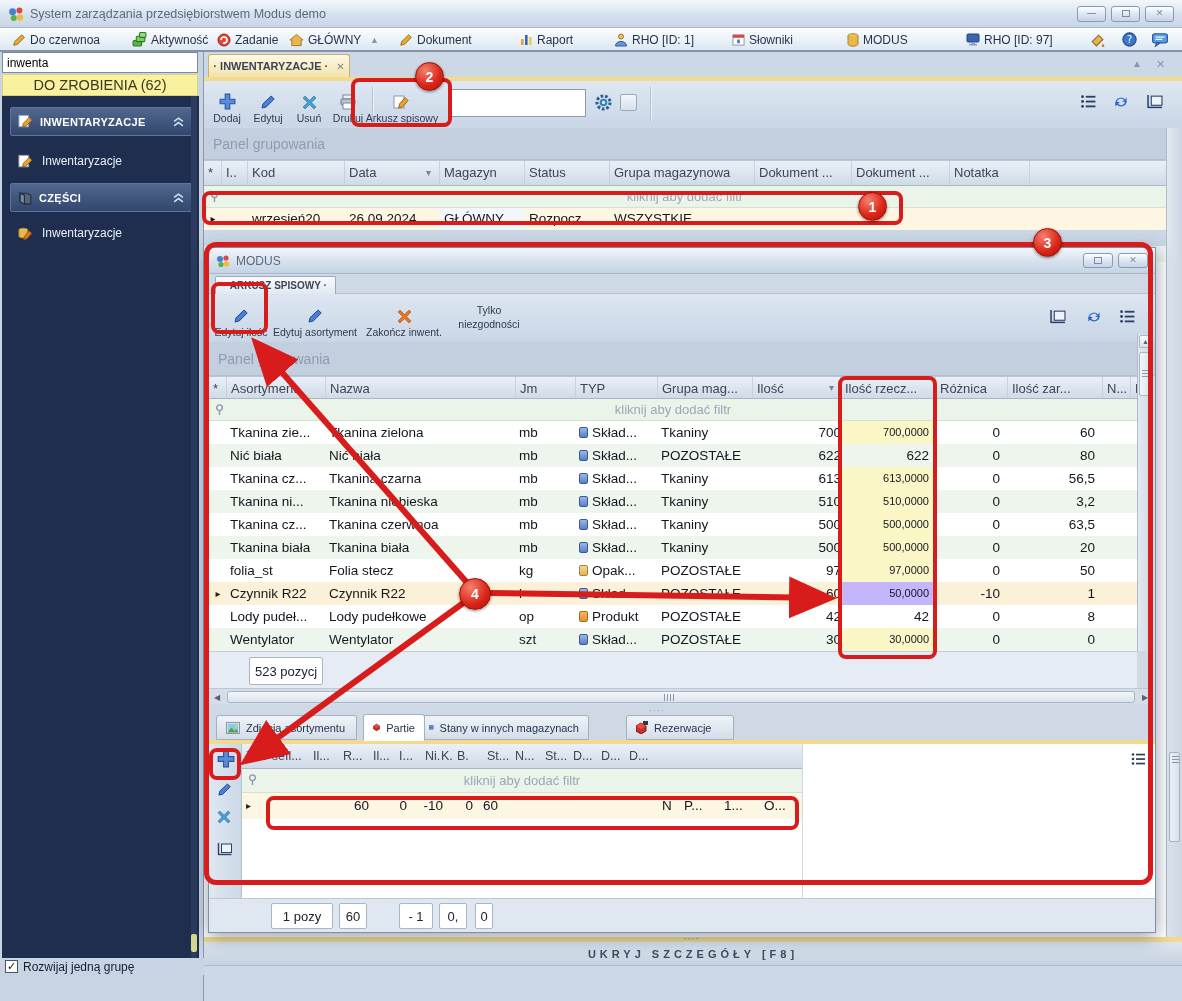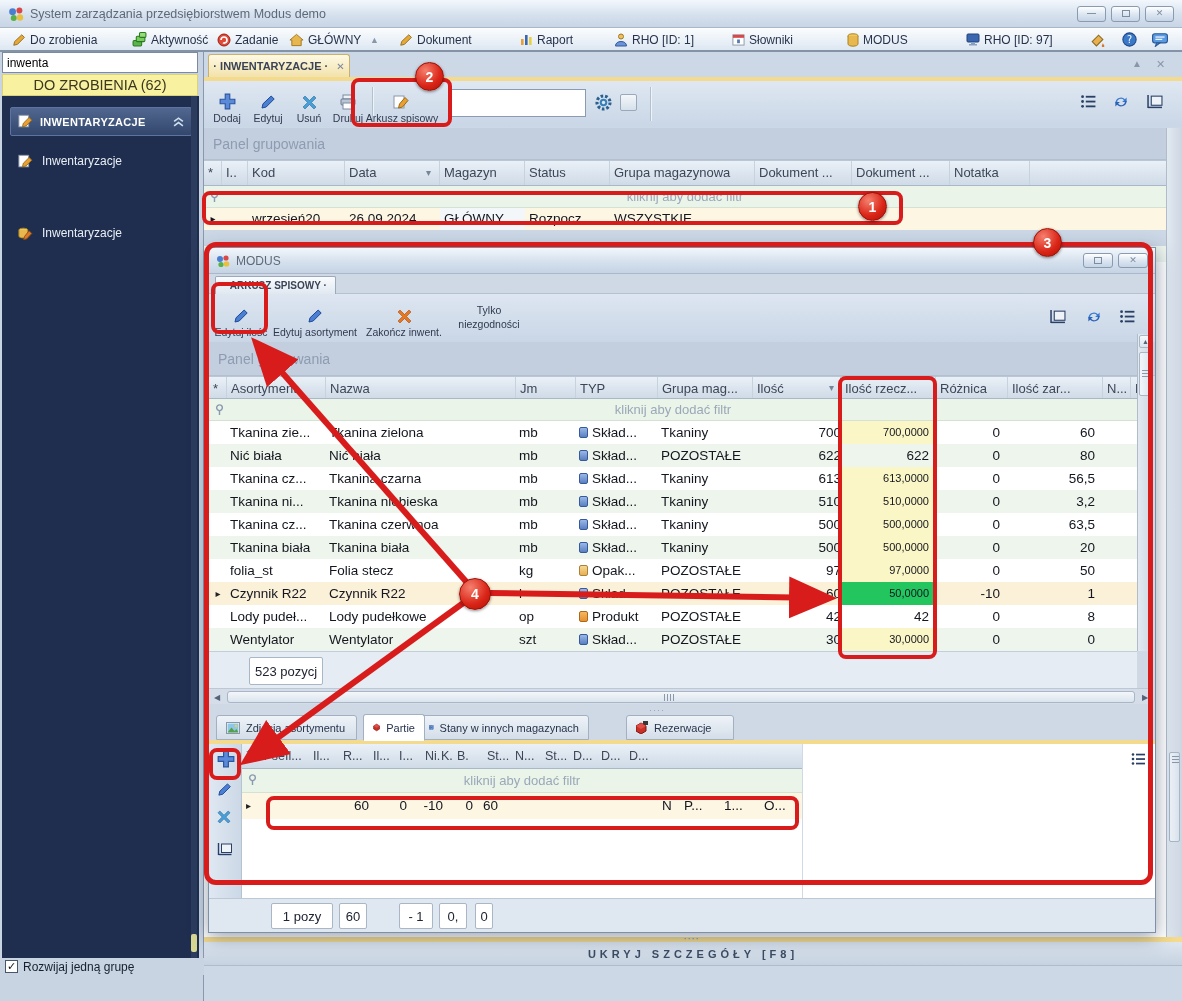--- a/index.html
+++ b/index.html
@@ -78,21 +78,21 @@
 .mrow.sel{background:#fbf0d8}
 .mc{display:inline-block;height:23px;line-height:23px;font-size:13.5px;color:#14161f;padding-left:3px;vertical-align:top;overflow:hidden;white-space:nowrap}
 .mc0{width:18px;text-align:center;padding-left:0;font-size:10px;color:#222}
 .mc1{width:99px}.mc2{width:190px}.mc3{width:60px}.mc4{width:82px}.mc5{width:95px}
 .mc6{width:88px;text-align:right;}
 .mc7{width:95px;text-align:right;padding-right:7px}
 .mc8{width:72px;text-align:right;padding-right:8px}
 .mc9{width:95px;text-align:right;padding-right:8px}
 .mc10{width:28px}
 .mc7.hl{background:#fbf6c6}
-.mrow.sel .mc7.hl{background:#22c55e}
+.mrow.sel .mc7.hl{background:#c4b5fd}
 .mc7.small{font-size:11px}
 .ti{display:inline-block;width:9px;height:11px;border-radius:2px;margin-right:4px;vertical-align:-1px}
 .ti-sklad{background:linear-gradient(#9ab8e8,#5a80c0);border:1px solid #35599a}
 .ti-opak{background:linear-gradient(#f6d894,#e8b050);border:1px solid #a8823a}
 .ti-produkt{background:linear-gradient(#f6b860,#e89030);border:1px solid #a86a1a}
 #mcount{position:absolute;left:0;top:403px;width:928px;height:37px;background:#e6ecf4;border-top:1px solid #c2cedc}
 #countbox{position:absolute;left:40px;top:5px;width:74px;height:28px;background:#fff;border:1px solid #a8b6c6;border-radius:2px;display:flex;align-items:center;justify-content:center;font-size:13px;color:#202433}
 #mgvscroll{position:absolute;left:928px;top:86px;width:16px;height:317px;background:linear-gradient(90deg,#e2e9f1,#ccd6e2);border-left:1px solid #b0bcca}
 .sbtn{position:absolute;left:1px;width:13px;height:13px;background:linear-gradient(#f6f9fc,#d8e2ec);border:1px solid #a8b6c6;border-radius:2px;display:flex;align-items:center;justify-content:center;font-size:7px;color:#54627a}
 #mgvthumb{position:absolute;left:1px;top:18px;width:13px;height:44px;background:linear-gradient(90deg,#f2f6fa,#d8e2ec);border:1px solid #a8b6c6;border-radius:2px}
@@ -153,21 +153,21 @@
       </div>
     <div class="wbtn">✕</div>
   </div>
 </div>
 
 <div id="menubar">
   <div class="mitem" style="left:8px">
       <svg width="14" height="14" viewBox="0 0 16 16">
         <path d="M11.2 2l3 3L6.2 13l-4.2 1 1-4.2z" fill="#e8a838" stroke="#8a6a20"></path>
       </svg>
-      <span>Do zrobienia</span>
+      <span>Do czerwnoa</span>
     </div>
   <div class="mitem" style="left:128px">
       <svg width="15" height="15" viewBox="0 0 14 14">
         <rect x="1" y="8" width="8" height="5" rx="1" fill="#5ab44a" stroke="#2a7a22"></rect>
         <rect x="4" y="4" width="8" height="5" rx="1" fill="#78cc5e" stroke="#2a7a22"></rect>
         <rect x="7" y="0.5" width="6" height="4.5" rx="1" fill="#98dc7a" stroke="#2a7a22"></rect>
       </svg>
       <span>Aktywność</span>
     </div>
   <div class="mitem" style="left:213px">
@@ -264,20 +264,31 @@
       <svg class="chev" width="11" height="10" viewBox="0 0 10 9">
           <path d="M1 4l4-3 4 3M1 8l4-3 4 3" stroke="#cfe0f0" fill="none" stroke-width="1.4"></path>
         </svg>
     </div>
     <div class="navitem" style="top:52px">
       <svg width="16" height="15" viewBox="0 0 18 16">
           <rect x="1" y="1" width="11" height="13" fill="#fff" stroke="#8a97a8"></rect>
           <path d="M12.5 3.5l3 3L9 13l-4 1 1-4z" fill="#e8a030" stroke="#9a6a18"></path>
         </svg>
       <span>Inwentaryzacje</span>
+    </div>
+    <div class="navgrp" style="top:87px">
+      <svg width="15" height="14" viewBox="0 0 14 13">
+          <path d="M2 2h6l4 2v8H6L2 10z" fill="#55657c" stroke="#232c3a"></path>
+          <path d="M2 2l4 2v8l-4-2z" fill="#7documents8899e" stroke="#232c3a"></path>
+          <path d="M2 2l4 2v8l-4-2z" fill="#788a9e" stroke="#232c3a"></path>
+        </svg>
+      <span>CZĘŚCI</span>
+      <svg class="chev" width="11" height="10" viewBox="0 0 10 9">
+          <path d="M1 4l4-3 4 3M1 8l4-3 4 3" stroke="#cfe0f0" fill="none" stroke-width="1.4"></path>
+        </svg>
     </div>
     <div class="navitem" style="top:124px">
       <svg width="16" height="15" viewBox="0 0 18 16">
           <ellipse cx="6" cy="4" rx="5" ry="2" fill="#f0c860" stroke="#a88420"></ellipse>
           <path d="M1 4v7c0 1.1 2.2 2 5 2s5-.9 5-2V4" fill="#e8b84e" stroke="#a88420"></path>
           <path d="M12.5 5l3 3L10 14l-3.6.9.9-3.6z" fill="#d87828" stroke="#8a4a10"></path>
         </svg>
       <span>Inwentaryzacje</span>
     </div>
     <div id="navscroll">

